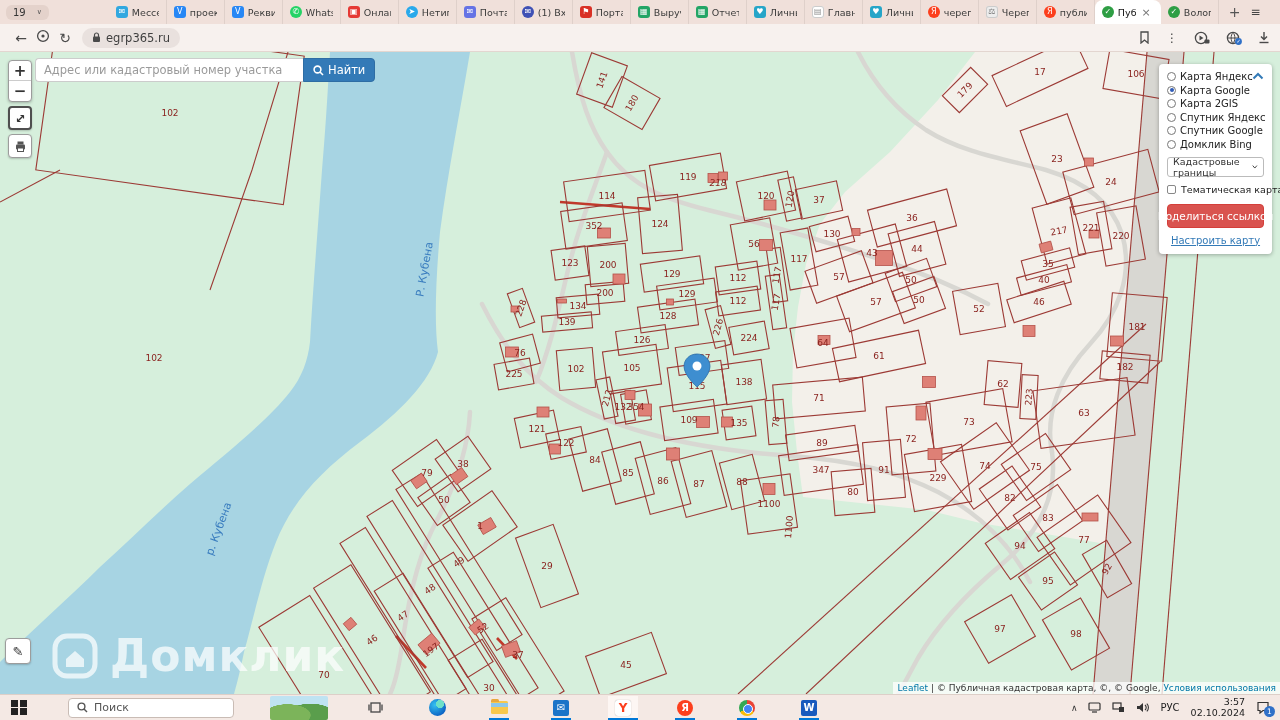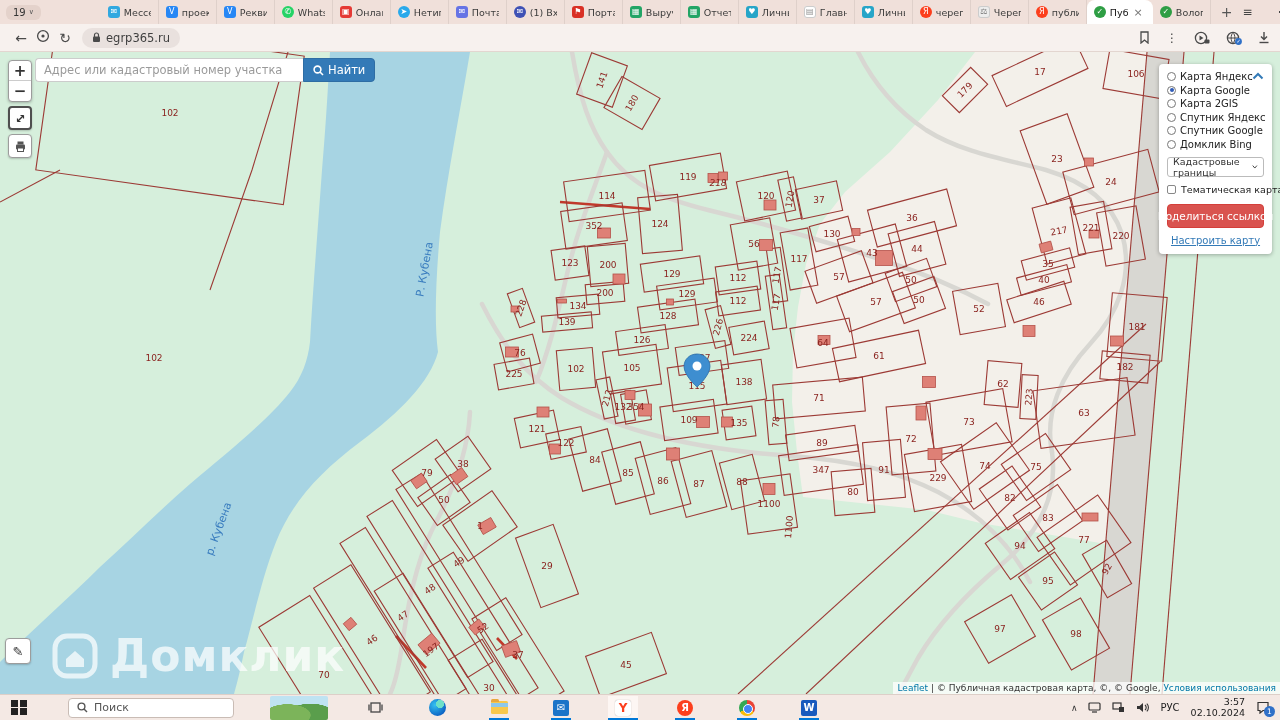--- a/index.html
+++ b/index.html
@@ -1,21 +1,21 @@
 <!DOCTYPE html>
 <html><head>
 <meta charset="utf-8">
 <style>
   html,body{margin:0;padding:0;background:#888;}
   *{box-sizing:border-box;font-family:"DejaVu Sans","Liberation Sans",sans-serif;}
   #screen{position:relative;width:1280px;height:720px;overflow:hidden;background:#fff;}
 
   
   #tabbar{position:absolute;left:0;top:0;width:1280px;height:24px;background:#f0e0da;display:flex;align-items:center;}
-  #tabcounter{display:flex;align-items:center;gap:3px;margin-left:6px;background:#e4d2cb;border-radius:6px;padding:2px 7px;font-size:10px;color:#333;}
+  #tabcounter{display:flex;align-items:center;gap:11px;margin-left:6px;background:#e4d2cb;border-radius:6px;padding:2px 7px;font-size:10px;color:#333;}
   #tabstrip{display:flex;align-items:center;height:100%;margin-left:60px;}
   .tab{display:flex;align-items:center;gap:4px;height:100%;padding:0 7px;max-width:58px;min-width:58px;border-right:1px solid rgba(0,0,0,.07);}
   .tab.active{background:#fff;border-radius:8px 8px 0 0;border-right:none;min-width:66px;max-width:66px;}
   .fav{width:12px;height:12px;flex:0 0 12px;display:flex;align-items:center;justify-content:center;font-size:8px;line-height:1;color:#fff;}
   .fav.square{border-radius:3px;}
   .fav.circle{border-radius:50%;}
   .tlabel{font-size:9.5px;color:#3b3b3b;white-space:nowrap;overflow:hidden;}
   .tab.active .tlabel{color:#111;}
   .tclose{font-size:11px;color:#777;margin-left:1px;}
   #newtab{font-size:14px;color:#555;margin:0 10px;}

